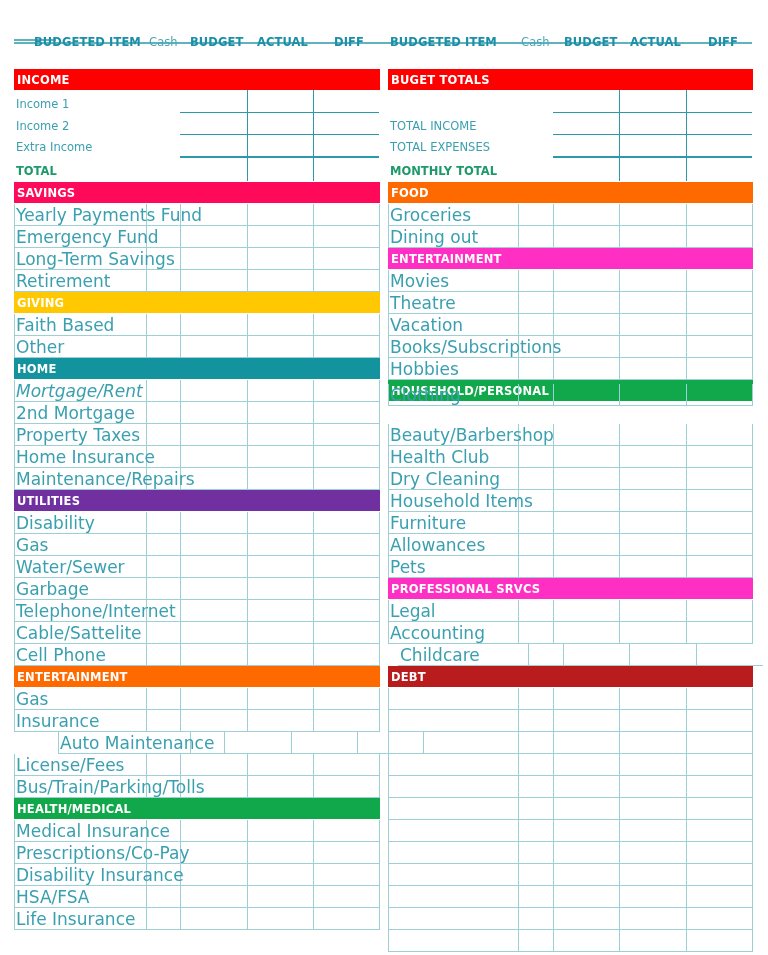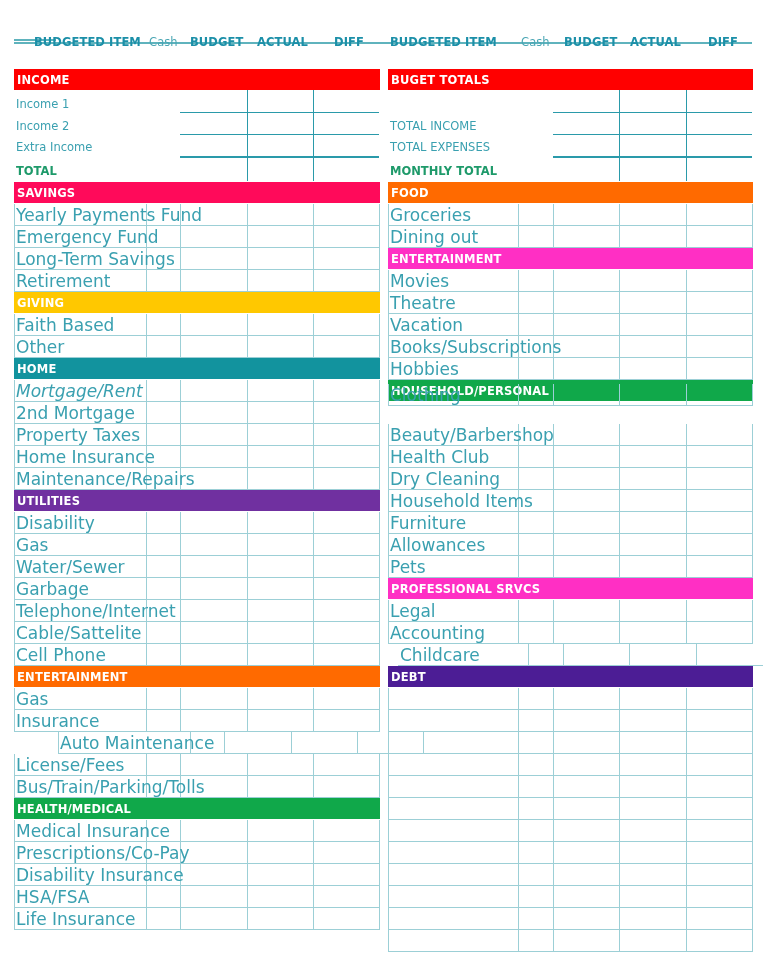--- a/index.html
+++ b/index.html
@@ -436,21 +436,21 @@
         <span class="lbl">Accounting</span>
       </div>
       <div class="row grid" style="left: 398px; top: 644px; width: 365px;">
         <div class="cell" style="left: 0px; width: 131px;"></div>
         <div class="cell" style="left: 130px; width: 36px;"></div>
         <div class="cell" style="left: 165px; width: 67px;"></div>
         <div class="cell" style="left: 231px; width: 68px;"></div>
         <div class="cell" style="left: 298px; width: 67px; border-right: none;"></div>
         <span class="lbl">Childcare</span>
       </div>
-      <div class="band" style="left: 388px; top: 666px; width: 365px; background: #4c1d95;">DEBT</div>
+      <div class="band" style="left: 388px; top: 666px; width: 365px; background: #b91c1c;">DEBT</div>
       <div class="row grid" style="left: 388px; top: 688px; width: 365px;">
         <div class="cell first" style="left: 0px; width: 131px;"></div>
         <div class="cell" style="left: 130px; width: 36px;"></div>
         <div class="cell" style="left: 165px; width: 67px;"></div>
         <div class="cell" style="left: 231px; width: 68px;"></div>
         <div class="cell" style="left: 298px; width: 67px;"></div>
         <span class="lbl"></span>
       </div>
       <div class="row grid" style="left: 388px; top: 710px; width: 365px;">
         <div class="cell first" style="left: 0px; width: 131px;"></div>

